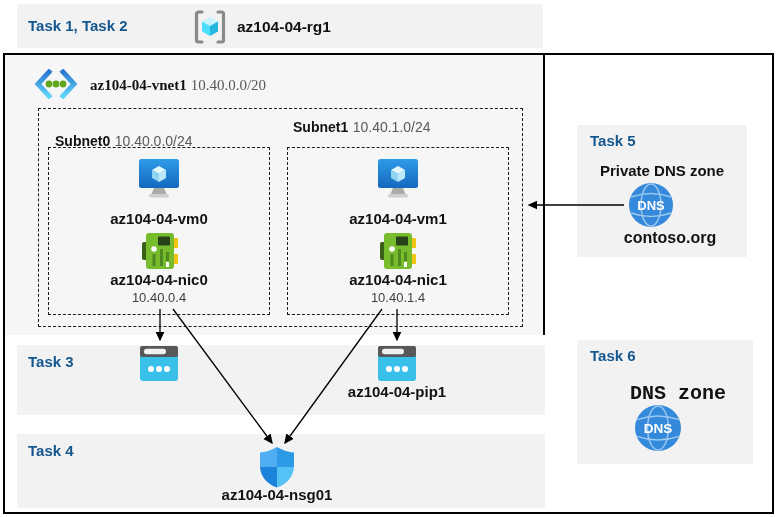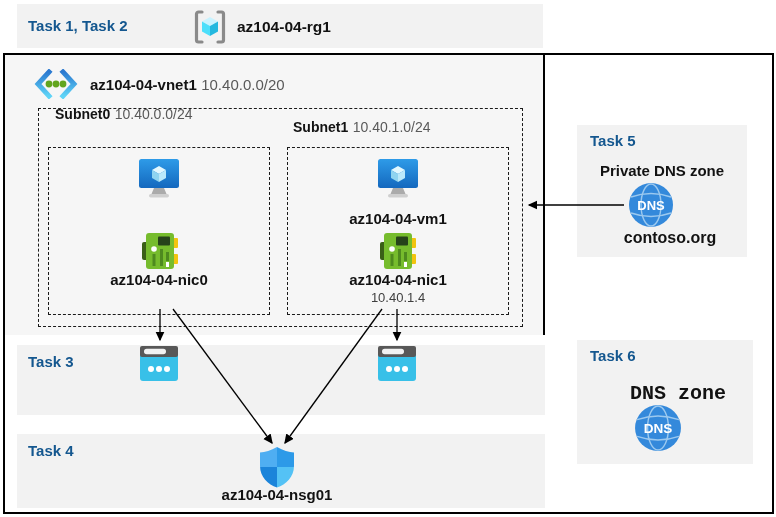--- a/index.html
+++ b/index.html
@@ -55,28 +55,28 @@
         <stop offset="0" stop-color="#2B79D0"></stop>
           <stop offset="1" stop-color="#5FD4F7"></stop>
       </linearGradient>
     </defs>
     <polyline points="16,3 5,15 16,27" fill="none" stroke="url(#vng)" stroke-width="5" stroke-linecap="square"></polyline>
     <polyline points="30,3 41,15 30,27" fill="none" stroke="url(#vng)" stroke-width="5" stroke-linecap="square"></polyline>
     <circle cx="16" cy="15" r="3.4" fill="#61A51E"></circle>
     <circle cx="23" cy="15" r="3.4" fill="#61A51E"></circle>
     <circle cx="30" cy="15" r="3.4" fill="#61A51E"></circle>
   </svg>
-  <div class="abs" style="left:90px; top:76px;">
+  <div class="abs" style="left:90px; top:76px;font-family:Liberation Serif, serif;">
     <span class="res">az104-04-vnet1</span>
     <span class="sec">10.40.0.0/20</span>
   </div>
 
   <div class="abs dashed" style="left:38px; top:108px; width:485px; height:219px;"></div>
 
-  <div class="abs" style="left:55px; top:105px;">
+  <div class="abs" style="left:55px; top:132px;">
     <span class="sub-name">Subnet0</span>
     <span class="sub-cidr">10.40.0.0/24</span>
   </div>
   <div class="abs dashed" style="left:48px; top:147px; width:222px; height:168px;"></div>
 
   <div class="abs" style="left:293px; top:118px;">
     <span class="sub-name">Subnet1</span>
     <span class="sub-cidr">10.40.1.0/24</span>
   </div>
   <div class="abs dashed" style="left:287px; top:147px; width:222px; height:168px;"></div>
@@ -88,34 +88,36 @@
           <stop offset="1" stop-color="#1468BE"></stop>
       </linearGradient>
     </defs>
     <rect x="2" y="0" width="40" height="29" rx="2.5" fill="url(#vmg)"></rect>
     <polygon points="22,7 29,11 22,15 15,11" fill="#E2F8FF"></polygon>
     <polygon points="15,11 22,15 22,23 15,19" fill="#8FD4F0"></polygon>
     <polygon points="29,11 22,15 22,23 29,19" fill="#BBE9FB"></polygon>
     <polygon points="17,29 27,29 29.5,35 14.5,35" fill="#ABABAB"></polygon>
     <rect x="12" y="35" width="20" height="3.6" rx="1.8" fill="#CFCFCF"></rect>
   </svg>
+  <div class="abs res center" style="left:48px; top:210px; width:222px;">az104-04-vm0</div>
 
   <svg class="abs" style="left:141px; top:233px;" width="38" height="36" viewBox="0 0 38 36">
     <rect x="1" y="9" width="7" height="18" rx="2" fill="#3A5F17"></rect>
     <rect x="31" y="5" width="6" height="10" rx="1" fill="#F2C40F"></rect>
     <rect x="31" y="21" width="6" height="10" rx="1" fill="#F2C40F"></rect>
     <rect x="5" y="0" width="28" height="36" rx="3" fill="#76BC2D"></rect>
     <rect x="17" y="3.5" width="12" height="9" rx="1" fill="#26431A"></rect>
     <circle cx="13" cy="16" r="2.8" fill="#ffffff"></circle>
     <rect x="11.5" y="21" width="3" height="12" fill="#4E8A1F"></rect>
     <rect x="19" y="16" width="3" height="17" fill="#4E8A1F"></rect>
     <rect x="25" y="19" width="3" height="9" fill="#4E8A1F"></rect>
     <rect x="25" y="29" width="3" height="5" fill="#ffffff"></rect>
   </svg>
   <div class="abs res center" style="left:48px; top:271px; width:222px;">az104-04-nic0</div>
+  <div class="abs ip center" style="left:48px; top:290px; width:222px;">10.40.0.4</div>
 
   <svg class="abs" style="left:376px; top:159px;" width="44" height="44" viewBox="0 0 44 44">
     <rect x="2" y="0" width="40" height="29" rx="2.5" fill="url(#vmg)"></rect>
     <polygon points="22,7 29,11 22,15 15,11" fill="#E2F8FF"></polygon>
     <polygon points="15,11 22,15 22,23 15,19" fill="#8FD4F0"></polygon>
     <polygon points="29,11 22,15 22,23 29,19" fill="#BBE9FB"></polygon>
     <polygon points="17,29 27,29 29.5,35 14.5,35" fill="#ABABAB"></polygon>
     <rect x="12" y="35" width="20" height="3.6" rx="1.8" fill="#CFCFCF"></rect>
   </svg>
   <div class="abs res center" style="left:287px; top:210px; width:222px;">az104-04-vm1</div>
@@ -161,20 +163,21 @@
   </svg>
 
   <svg class="abs" style="left:378px; top:346px;" width="38" height="38" viewBox="0 0 38 38">
     <rect x="0" y="5" width="38" height="30" rx="3" fill="#38C0E8"></rect>
     <rect x="0" y="0" width="38" height="11" rx="2" fill="#585858"></rect>
     <rect x="4" y="2.8" width="22" height="5.4" rx="2.7" fill="#F2F2F2"></rect>
     <circle cx="11" cy="23" r="3" fill="#ffffff"></circle>
     <circle cx="19" cy="23" r="3" fill="#ffffff"></circle>
     <circle cx="27" cy="23" r="3" fill="#ffffff"></circle>
   </svg>
+  <div class="abs res center" style="left:317px; top:383px; width:160px;">az104-04-pip1</div>
 
   <div class="abs band" style="left:17px; top:434px; width:528px; height:74px;">
     <div class="abs task-h" style="left:11px; top:8px;">Task 4</div>
   </div>
   <svg class="abs" style="left:259px; top:446px;" width="36" height="42" viewBox="0 0 36 42">
     <defs>
       <clipPath id="shieldclip">
         <path d="M18,1 C24,4.5 30,6 35,6.5 V20 C35,31 27,38.5 18,41.5 C9,38.5 1,31 1,20 V6.5 C6,6 12,4.5 18,1 Z"></path>
       </clipPath>
     </defs>

